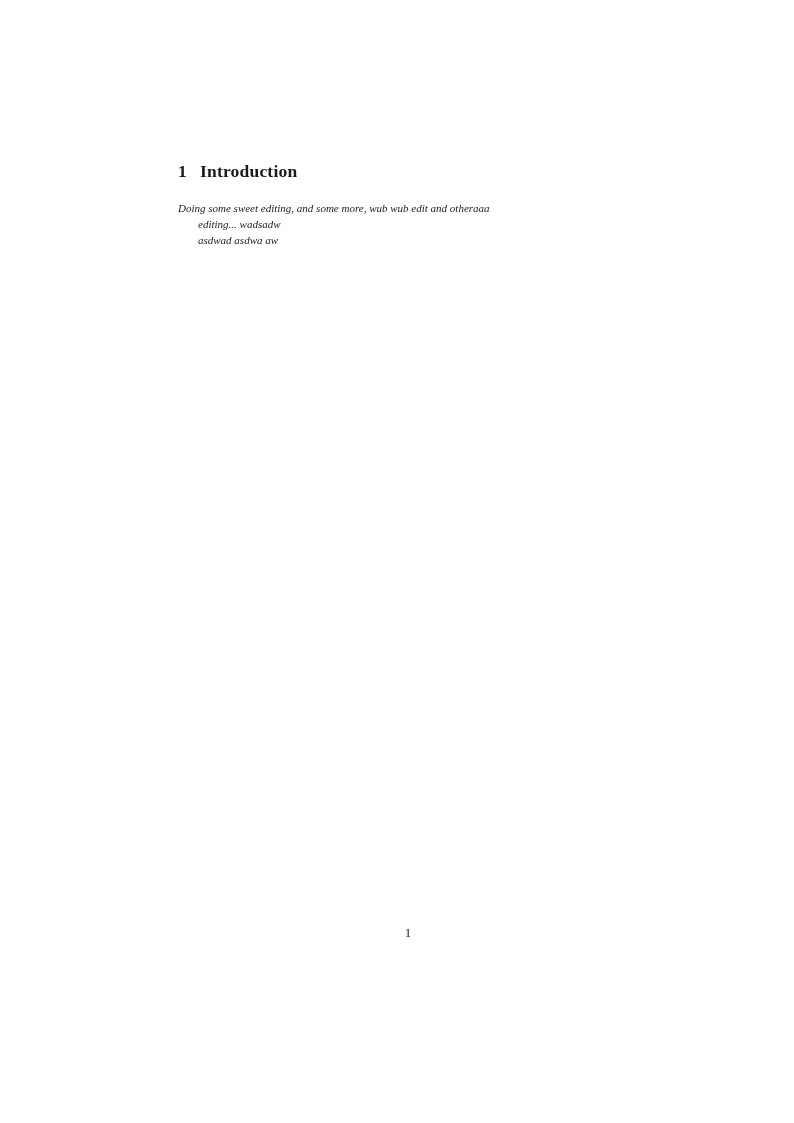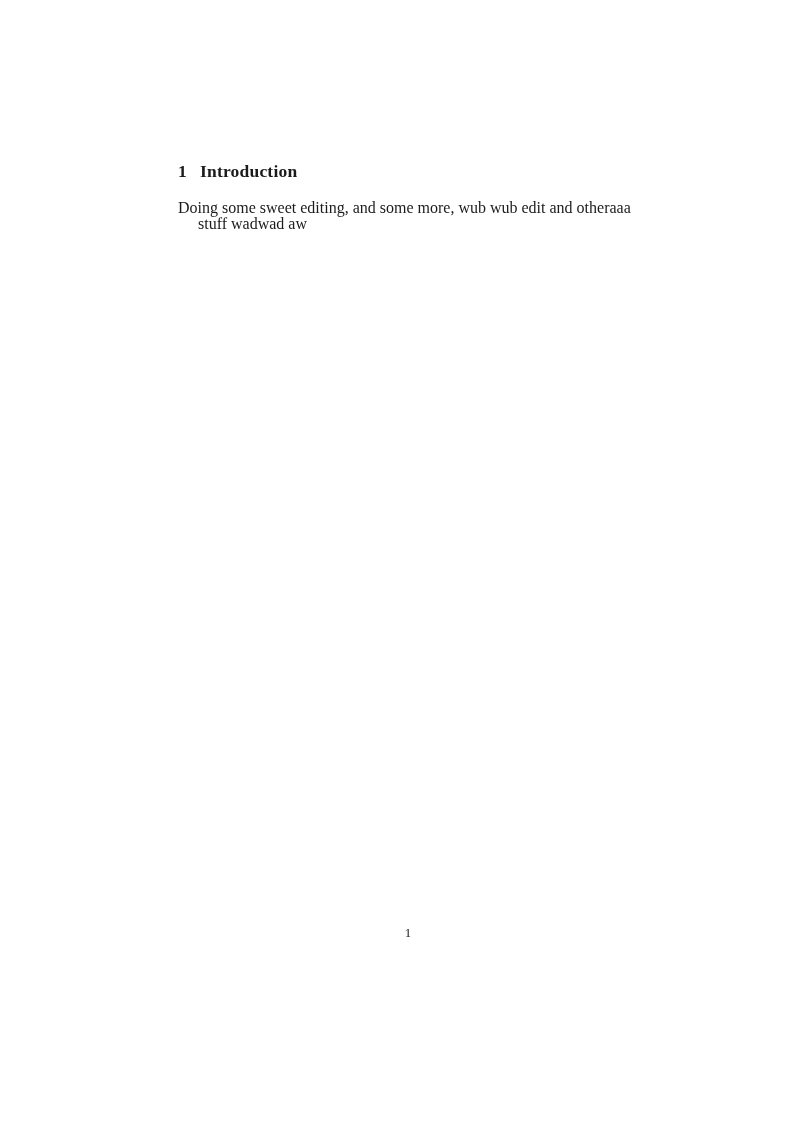--- a/index.html
+++ b/index.html
@@ -28,23 +28,24 @@
     font-weight: bold;
     font-size: 17.5px;
     line-height: 20px;
     margin: 0 0 19px 0;
     letter-spacing: 0.2px;
   }
   .section-number {
     margin-right: 13px;
   }
   .body-line {
-    font-size: 16px;
+    font-size: 11px;
     line-height: 16px;
     white-space: nowrap;
+    font-style: italic;
   }
   .body-line.indent {
     padding-left: 20px;
   }
   .folio {
     position: absolute;
     left: 178px;
     top: 925px;
     width: 460px;
     text-align: center;
@@ -58,19 +59,20 @@
 <div class="page">
   <div class="content">
 
     <h1 class="section-heading">
       <span class="section-number">1</span>
       <span class="section-title">Introduction</span>
     </h1>
 
     <div class="body">
       <div class="body-line">Doing some sweet editing, and some more, wub wub edit and otheraaa</div>
-      <div class="body-line indent">stuff wadwad aw</div>
+      <div class="body-line indent">editing... wadsadw</div>
+      <div class="body-line indent">asdwad asdwa aw</div>
     </div>
 
   </div>
 
   <div class="folio">1</div>
 </div>
 
 </body></html>

